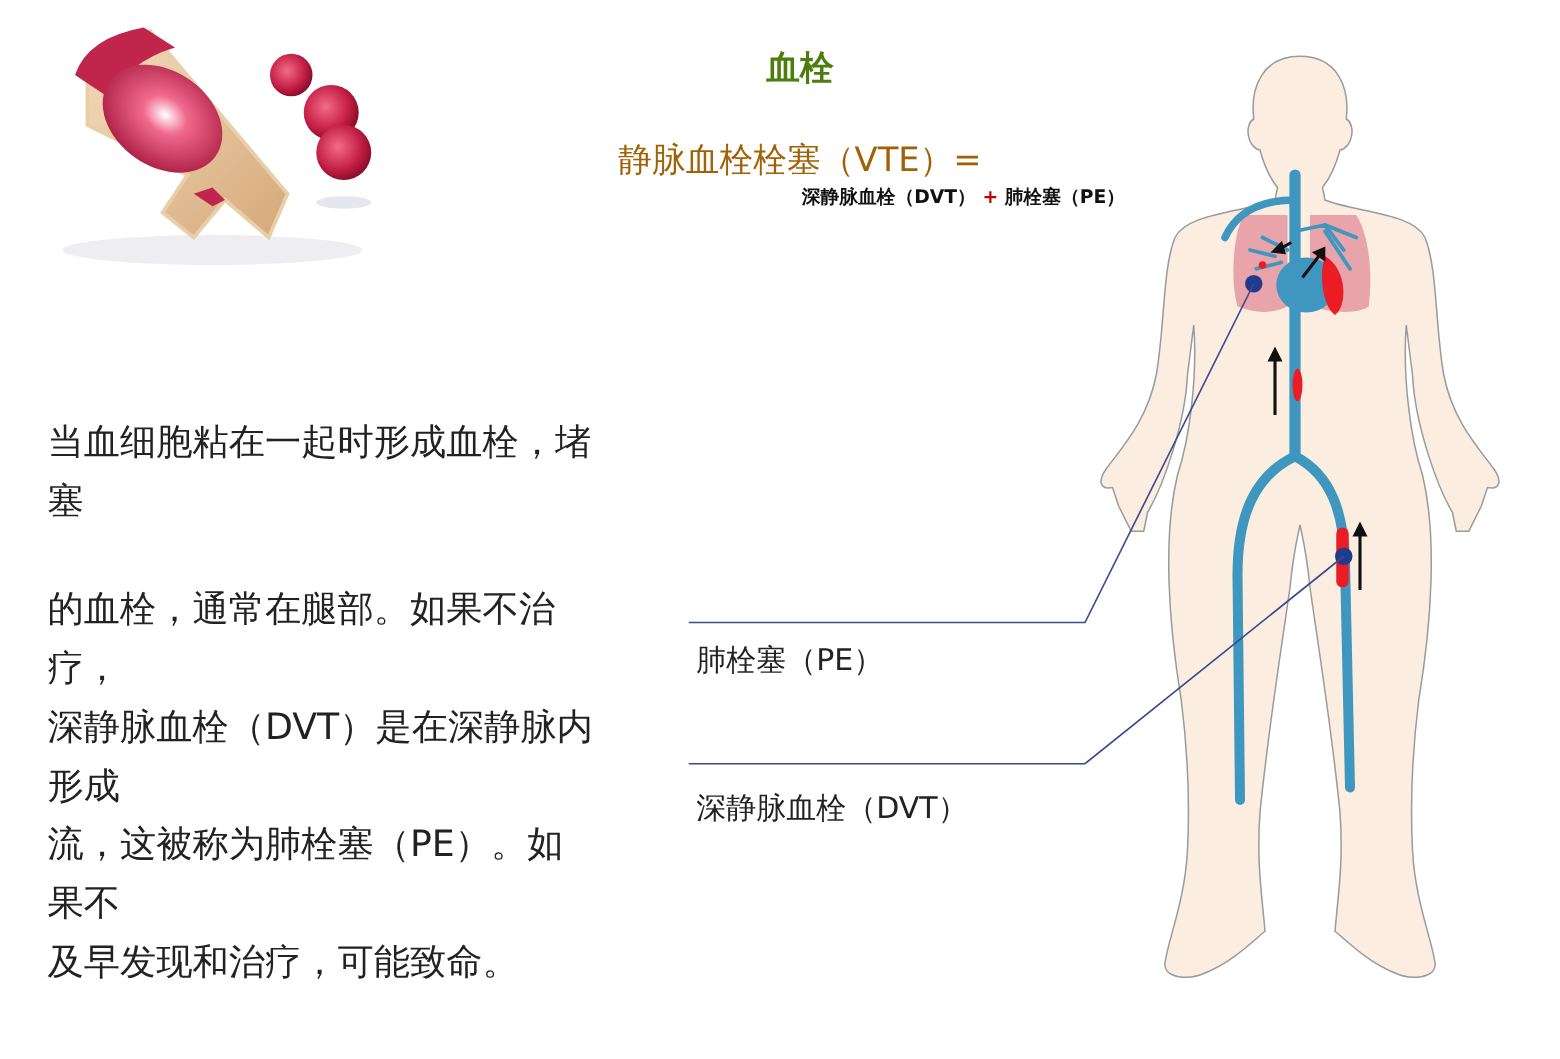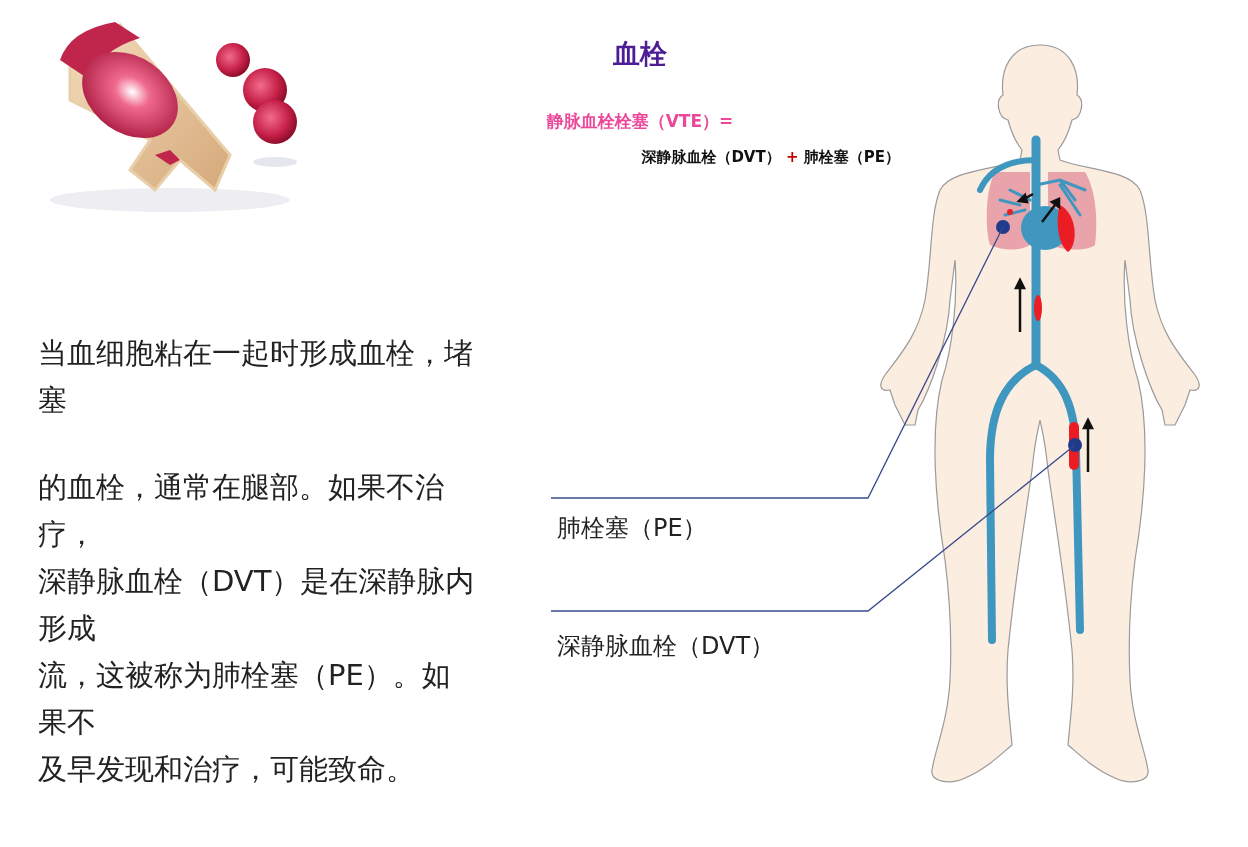--- a/index.html
+++ b/index.html
@@ -3,25 +3,25 @@
   <meta charset="utf-8">
   <style>
     html, body { margin: 0; padding: 0; }
     body {
       width: 1248px; height: 847px; background: #ffffff; position: relative; overflow: hidden;
       font-family: "DejaVu Sans", "Liberation Sans", sans-serif;
     }
     .abs { position: absolute; }
     .title {
       left: 540px; top: 36px; width: 200px; text-align: center;
-      font-size: 27px; font-weight: bold; color: #4c1d95;
+      font-size: 27px; font-weight: bold; color: #4d7c0f;
     }
     .eq1 {
       left: 380px; top: 110px; width: 520px; text-align: center;
-      font-size: 17px; font-weight: bold; color: #ec4899;
+      font-size: 27px; font-weight: normal; color: #a16207;
     }
     .eq2 {
       left: 360px; top: 148px; width: 540px; text-align: right;
       font-size: 15px; font-weight: bold; color: #111;
     }
     .eq2 .plus { color: #c00000; }
     .para {
       left: 38px; width: 440px; font-size: 29px; color: #222; line-height: 47px;
     }
     .p1 { top: 330px; }

